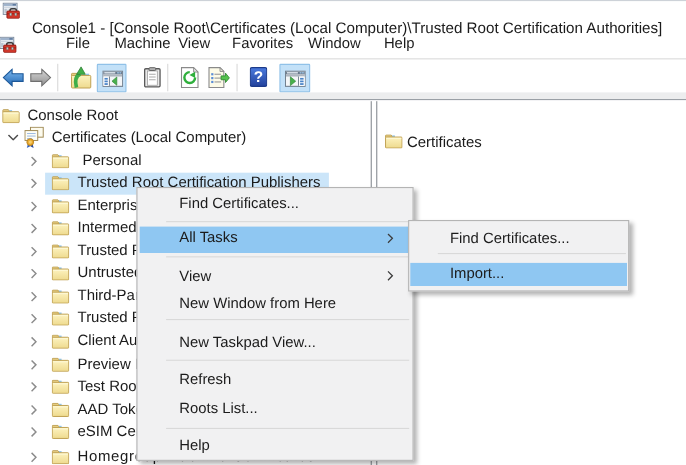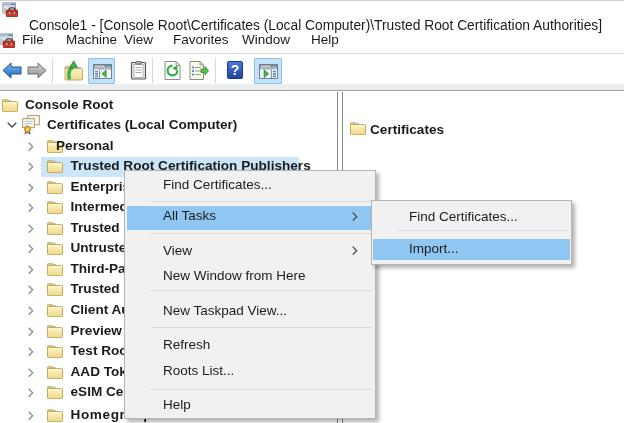--- a/index.html
+++ b/index.html
@@ -1,24 +1,24 @@
 <!DOCTYPE html>
 <html><head>
 <meta charset="utf-8">
 <style>
 * { margin:0; padding:0; box-sizing:border-box; }
 html,body { width:624px; height:423px; overflow:hidden; background:#ffffff;
   font-family:"Liberation Sans",sans-serif; color:#1b1b1b; }
 #w { position:relative; width:624px; height:423px; border-top:1px solid #cdd2d8; background:#fff; }
 .abs { position:absolute; }
-.t { position:absolute; white-space:nowrap; font-size:13.6px; line-height:16px;font-weight:bold; }
+.t { position:absolute; white-space:nowrap; font-size:13.6px; line-height:16px; }
 
 
 #title { position:absolute; left:29px; top:2px; font-size:13.8px; line-height:14px; white-space:nowrap;margin-top:16px; }
-.mb { position:absolute; top:31px; font-size:13.5px; line-height:16px; }
+.mb { position:absolute; top:31px; font-size:13.5px; line-height:16px;margin-left:38px; }
 #mbline { position:absolute; left:0; right:0; top:52px; height:1px; background:#dadada; }
 
 
 .sep { position:absolute; top:57px; width:1px; height:25px; background:#d9d9d9; }
 .tbtn { position:absolute; top:57px; width:27px; height:26px; background:#c3e1f8; border:1px solid #90c1e8; border-radius:1px; }
 #band { position:absolute; left:0; right:0; top:83px; height:7px; background:#ecedee; border-bottom:1px solid #9aa0a6; }
 
 
 #tree { position:absolute; left:0; top:91px; width:338px; bottom:0; background:#fff; border-right:1px solid #888d93; }
 #rpane { position:absolute; left:342px; top:91px; right:0; bottom:0; background:#fff; border-left:1px solid #888d93; }
@@ -205,21 +205,21 @@
     <circle cx="5.5" cy="14.2" r="3.1" fill="#eaa92c" stroke="#b87f1a" stroke-width="0.8"></circle>
     <circle cx="5.5" cy="14.2" r="1.5" fill="#f7cf6e"></circle>
   </svg>
   <div class="t" style="left:47px;top:116.05px">Certificates (Local Computer)</div>
   <svg class="abs" style="left:28px;top:140.6px" width="6" height="10" viewBox="0 0 6 10">
       <use href="#chr"></use>
     </svg>
   <svg class="abs" style="left:46.5px;top:138.6px" width="16" height="13" viewBox="0 0 16 13">
       <use href="#fold"></use>
     </svg>
-  <div class="t" style="left:56px;top:136.6px">Personal</div>
+  <div class="t" style="left:75px;top:136.6px">Personal</div>
   <svg class="abs" style="left:28px;top:161.15px" width="6" height="10" viewBox="0 0 6 10">
       <use href="#chr"></use>
     </svg>
   <svg class="abs" style="left:46.5px;top:159.15px" width="16" height="13" viewBox="0 0 16 13">
       <use href="#fold"></use>
     </svg>
   <div class="t" style="left:70.5px;top:157.15px">Trusted Root Certification Publishers</div>
   <svg class="abs" style="left:28px;top:181.7px" width="6" height="10" viewBox="0 0 6 10">
       <use href="#chr"></use>
     </svg>

